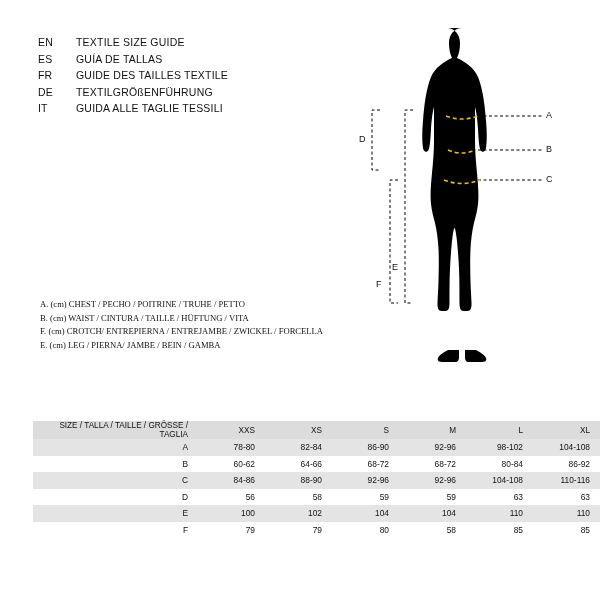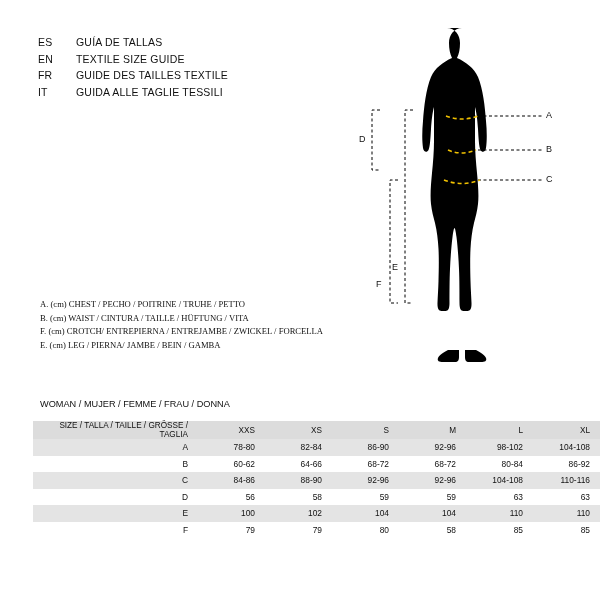--- a/index.html
+++ b/index.html
@@ -124,30 +124,34 @@
     color: #111;
   }
 </style>
 </head>
 <body>
 
 <div class="page">
 
   <div class="title-block">
     <div class="title-row">
+      <span class="title-lang">EN</span>
+      <span class="title-text">TEXTILE SIZE GUIDE</span>
+    </div>
+    <div class="title-row">
       <span class="title-lang">ES</span>
       <span class="title-text">GUÍA DE TALLAS</span>
     </div>
     <div class="title-row">
-      <span class="title-lang">EN</span>
-      <span class="title-text">TEXTILE SIZE GUIDE</span>
-    </div>
-    <div class="title-row">
       <span class="title-lang">FR</span>
       <span class="title-text">GUIDE DES TAILLES TEXTILE</span>
+    </div>
+    <div class="title-row">
+      <span class="title-lang">DE</span>
+      <span class="title-text">TEXTILGRÖßENFÜHRUNG</span>
     </div>
     <div class="title-row">
       <span class="title-lang">IT</span>
       <span class="title-text">GUIDA ALLE TAGLIE TESSILI</span>
     </div>
   </div>
 
   <div class="figure">
     <svg width="235" height="375" viewBox="0 0 235 375">
 
@@ -232,21 +236,20 @@
     <span class="fig-letter" style="left:26px; top:259px;">F</span>
   </div>
 
   <div class="legend">
     <div class="legend-line">A. (cm) CHEST / PECHO / POITRINE / TRUHE / PETTO</div>
     <div class="legend-line">B. (cm) WAIST / CINTURA / TAILLE / HÜFTUNG / VITA</div>
     <div class="legend-line">F. (cm) CROTCH/ ENTREPIERNA / ENTREJAMBE / ZWICKEL / FORCELLA</div>
     <div class="legend-line">E. (cm) LEG / PIERNA/ JAMBE / BEIN / GAMBA</div>
   </div>
 
-  <div class="legend-target">WOMAN / MUJER / FEMME / FRAU / DONNA</div>
 
   <div class="table-wrap">
     <table>
       <tbody>
         <tr class="row-head">
           <td class="col-label" style="width:148px;">SIZE / TALLA / TAILLE / GRÖSSE / TAGLIA</td>
           <td class="data-col">XXS</td>
           <td class="data-col">XS</td>
           <td class="data-col">S</td>
           <td class="data-col">M</td>

